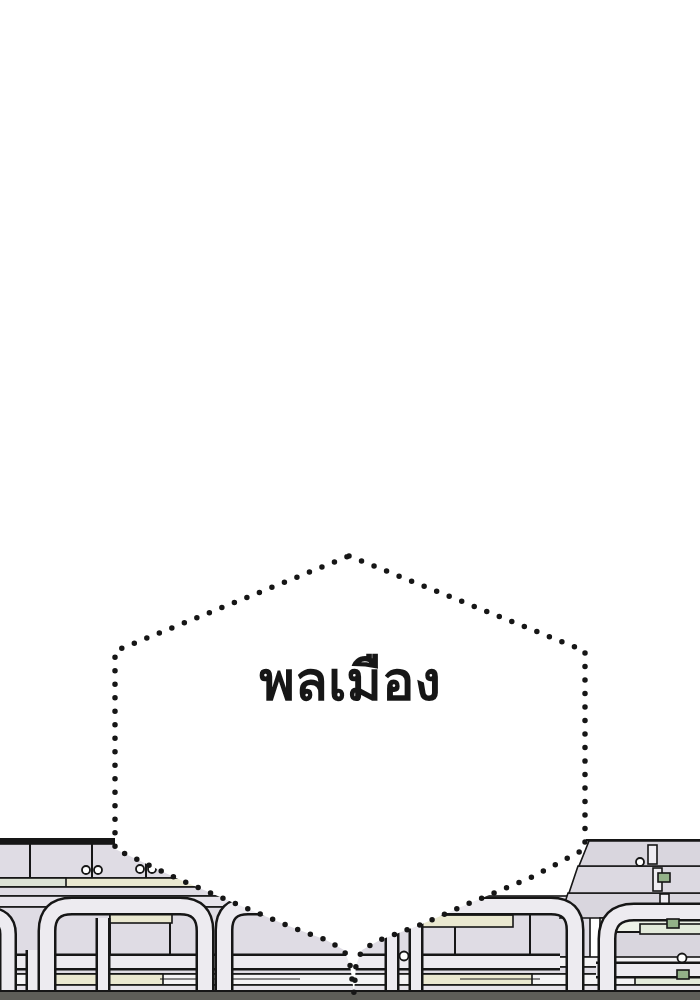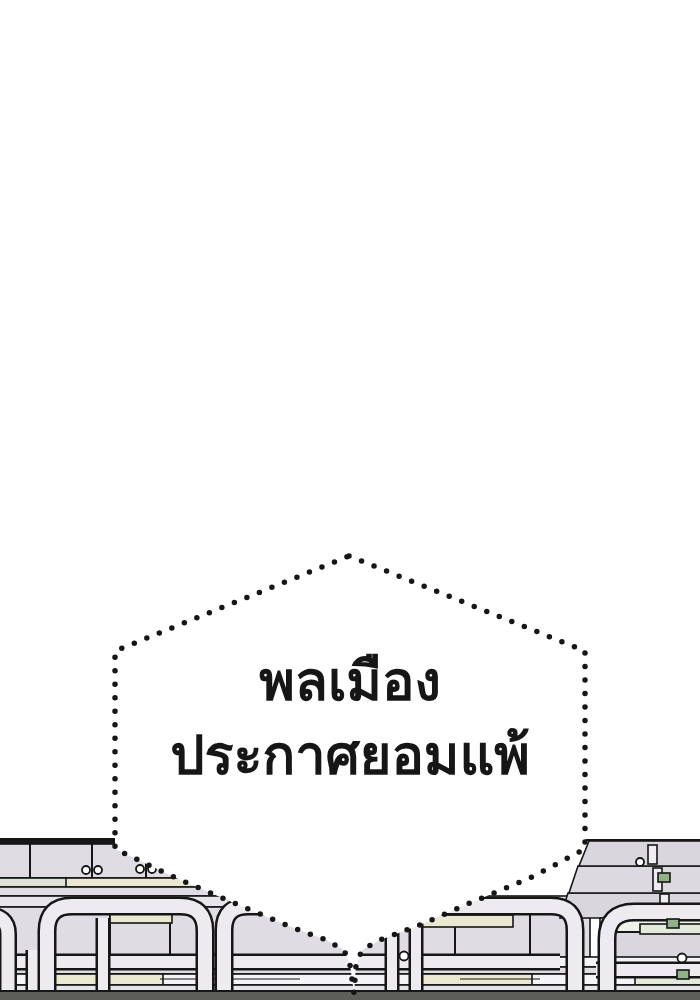--- a/index.html
+++ b/index.html
@@ -127,16 +127,15 @@
     </g>
   </svg>
 
   <svg class="layer" viewBox="0 0 700 1000" aria-hidden="true" style="z-index:4;">
     <path class="bubble-path" d="M349,556 L585,651 L585,849 L530,878 L470,903 L420,925 L380,940 L362,950 L356,965 L354,993
          L350,965 L344,950 L326,940 L286,925 L234,903 L176,878 L115,849 L115,651 Z"></path>
   </svg>
 
   <div class="bubble-text">
     <div>พลเมือง</div>
-    <div>ประกาศยอมแพ้</div>
   </div>
 
 </div>
 
 </body></html>

